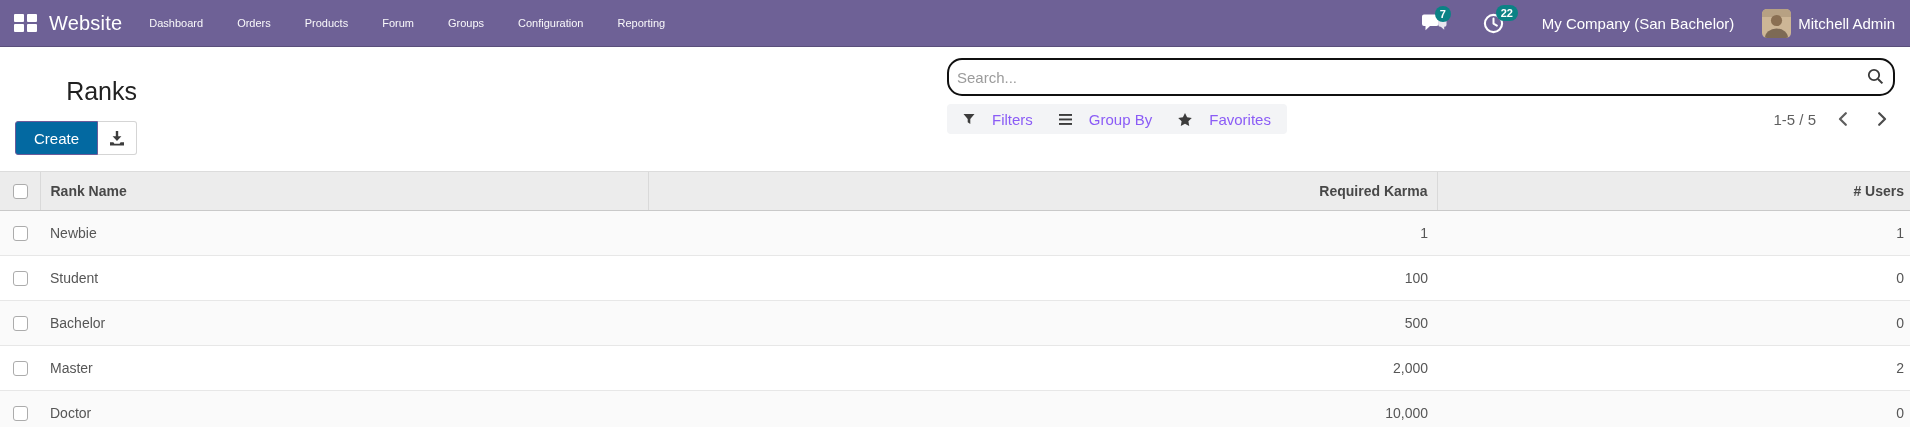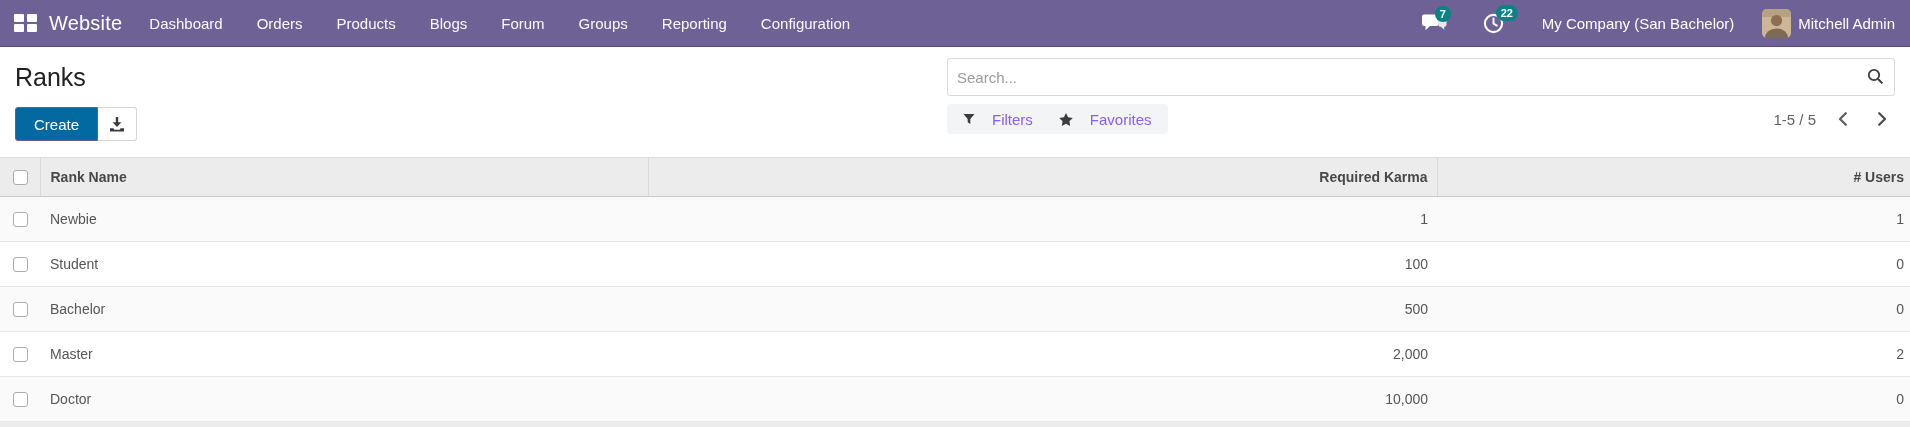--- a/index.html
+++ b/index.html
@@ -11,42 +11,42 @@
   }
   
   .nav {
     height: 47px; background: #6e6196; display: flex; align-items: center;
     color: #fff; padding: 0 15px 0 14px; border-bottom: 1px solid rgba(0,0,0,.18);
   }
   .apps-icon { width: 22px; height: 19px; display: grid; grid-template-columns: 10px 10px;
     grid-template-rows: 8px 8px; gap: 2px 3px; cursor: pointer; flex: none; }
   .apps-icon i { background: #fff; border-radius: 1px; display:block; }
   .brand { font-size: 20px; font-weight: 500; margin: 0 10px 0 13px; cursor: pointer; letter-spacing: .2px; }
-  .menu { display: flex; align-items: center; font-size: 15px; }
+  .menu { display: flex; align-items: center; font-size: 11px; }
   .menu .item { padding: 0 17px; line-height: 47px; cursor: pointer; color: rgba(255,255,255,.96); white-space: nowrap; }
   .nav-right { margin-left: auto; display: flex; align-items: center; }
   .icon-btn { position: relative; cursor: pointer; margin-left: 14px; margin-right: 22px; display:flex; align-items:center; }
   .badge { position: absolute; top: -8px; left: 13px; background: #0b8285; color: #fff;
     font-size: 11px; font-weight: bold; padding: 1px 5px; border-radius: 9px; line-height: 14px; }
   .company { font-size: 15px; margin: 0 28px 0 16px; cursor: pointer; white-space: nowrap; }
   .user { display: flex; align-items: center; cursor: pointer; }
   .avatar { width: 29px; height: 29px; border-radius: 5px; overflow: hidden; margin-right: 7px; flex: none; }
   .user-name { font-size: 15px; white-space: nowrap; }
   
   .cp { display: flex; justify-content: space-between; padding: 11px 15px 0 15px; background:#fff; }
-  .title { font-size: 25px; color: #212121; font-weight: 400; margin: 5px 0 15px 0; }
+  .title { font-size: 25px; color: #212121; font-weight: 400; margin: 19px 0 15px 0; text-align: right; }
   .btn-row { display: flex; }
   .btn-create { background: #0369a1; color: #fff; border: 1px solid #6c5b99; font-size: 15px;
     height: 34px; padding: 0 18px; border-radius: 3px 0 0 3px; cursor: pointer;
     font-family: inherit; }
   .btn-export { background: #fff; border: 1px solid #d5d5d5; border-left: none; width: 39px; height: 34px;
     border-radius: 0 3px 3px 0; cursor: pointer; display: flex; align-items: center; justify-content: center; }
   .cp-right { width: 948px; flex: none; }
   .search-box { position: relative; }
-  .search-input { width: 100%; height: 38px; border: 1px solid #d9d9d9; border-radius: 3px;
+  .search-input { width: 100%; height: 38px; border: 1px solid #d9d9d9; border-radius: 14px;
     padding: 0 36px 0 9px; font-size: 15px; color: #7f1d1d; font-family: inherit; }
   .search-input::placeholder { color: #9b9b9b; }
   .search-icon { position: absolute; right: 11px; top: 10px; cursor: pointer; line-height: 0; }
   .cp-bottom { display: flex; justify-content: space-between; align-items: center; margin-top: 8px; height: 30px; }
   .filter-group { display: flex; align-items: center; background: #f3f4f6; border-radius: 4px; height: 30px; padding: 0 3px; }
   .fbtn { display: flex; align-items: center; gap: 17px; padding: 0 13px; height: 100%;
     font-size: 15px; color: #8b5cf6; cursor: pointer; white-space: nowrap; }
   .pager { display: flex; align-items: center; font-size: 15px; color: #5f5f5f; }
   .pager-text { white-space: nowrap; }
   .pager-nav { display: flex; gap: 27px; margin-left: 20px; margin-right: 6px; }
@@ -78,25 +78,24 @@
       <i></i>
       <i></i>
       <i></i>
       <i></i>
     </div>
   <div class="brand">Website</div>
   <div class="menu">
     <div class="item">Dashboard</div>
     <div class="item">Orders</div>
     <div class="item">Products</div>
-    <div class="item">Blogs</div>
     <div class="item">Forum</div>
     <div class="item">Groups</div>
+    <div class="item">Configuration</div>
     <div class="item">Reporting</div>
-    <div class="item">Configuration</div>
   </div>
   <div class="nav-right">
     <div class="icon-btn">
       <span style="line-height:0;">
         <svg width="25" height="19" viewBox="0 0 25 19">
           <path d="M2 0.5 h12.5 a2 2 0 0 1 2 2 v7.5 a2 2 0 0 1 -2 2 h-6.5 l-4.5 4.2 v-4.2 H2 a2 2 0 0 1 -2 -2 V2.5 a2 2 0 0 1 2 -2 Z" fill="#fff"></path>
           <path d="M18.3 4.5 h4.2 a2 2 0 0 1 2 2 v4.2 a2 2 0 0 1 -2 2 h-0.3 v3 l-3.4 -3 h-0.5 a2 2 0 0 1 -2 -2 V6.5 a2 2 0 0 1 2 -2 Z" fill="#fff" opacity="0.85"></path>
         </svg>
       </span>
       <span class="badge">7</span>
@@ -155,20 +154,30 @@
         <div class="fbtn">
           <span style="line-height:0;">
             <svg width="12" height="12" viewBox="0 0 12 12">
                 <path d="M0.5 1 H11.5 L7.3 6 V11 L4.7 9.3 V6 Z" fill="#3c3c3c"></path>
               </svg>
           </span>
           <span>Filters</span>
         </div>
         <div class="fbtn">
           <span style="line-height:0;">
+            <svg width="13" height="11" viewBox="0 0 13 11">
+              <rect y="0" width="13" height="1.9" fill="#3c3c3c"></rect>
+                <rect y="4.5" width="13" height="1.9" fill="#3c3c3c"></rect>
+                <rect y="9" width="13" height="1.9" fill="#3c3c3c"></rect>
+            </svg>
+          </span>
+          <span>Group By</span>
+        </div>
+        <div class="fbtn">
+          <span style="line-height:0;">
             <svg width="14" height="13" viewBox="0 0 14 13">
                 <path d="M7 0 L9.1 4.3 13.8 5 10.4 8.2 11.2 12.9 7 10.7 2.8 12.9 3.6 8.2 0.2 5 4.9 4.3 Z" fill="#3c3c3c"></path>
               </svg>
           </span>
           <span>Favorites</span>
         </div>
       </div>
       <div class="pager">
         <span class="pager-text">1-5 / 5</span>
         <span class="pager-nav">

